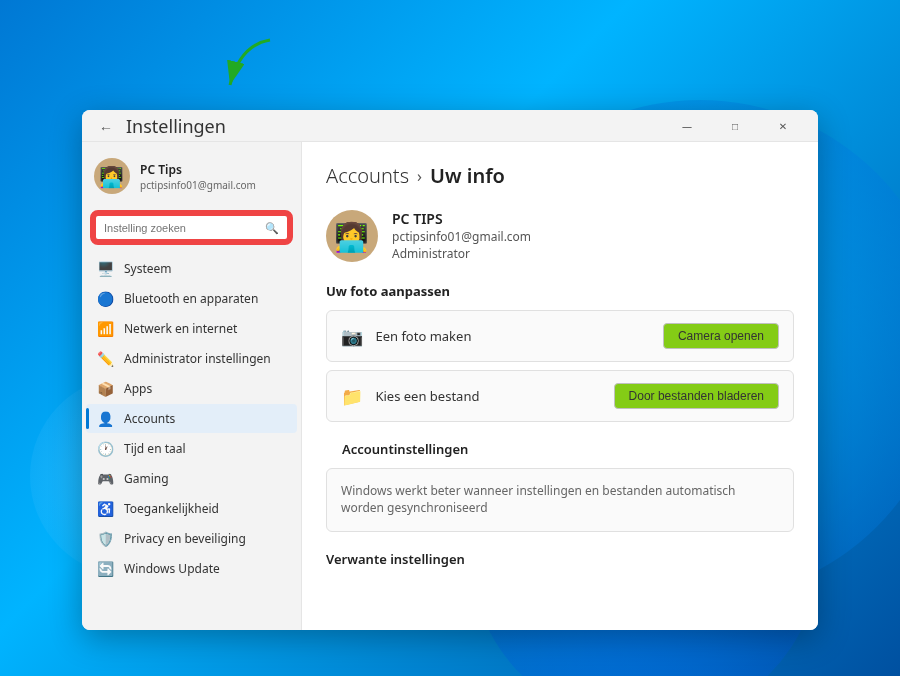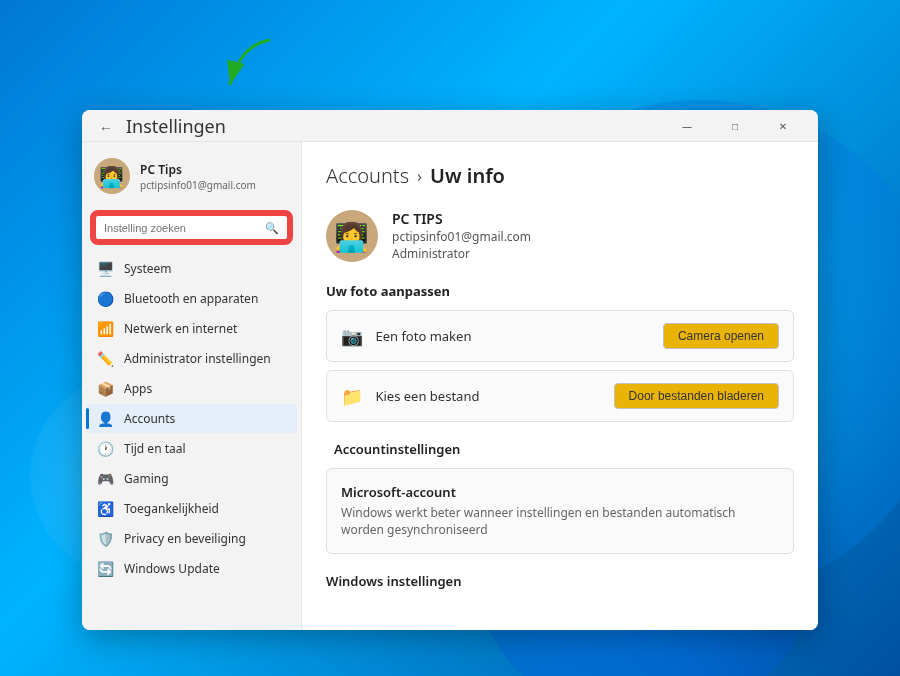--- a/index.html
+++ b/index.html
@@ -251,33 +251,33 @@
       font-size: 18px;
       color: #555;
     }
     .photo-card-label {
       flex: 1;
       font-size: 13px;
       color: #333;
     }
     .photo-card-btn {
       padding: 5px 14px;
-      background: #eab308;
+      background: #84cc16;
       border: 1px solid #c0c0c0;
       border-radius: 4px;
       font-size: 12px;
       color: #333;
       cursor: pointer;
     }
 
     .account-settings-title {
       font-size: 13px;
       font-weight: 600;
       color: #222;
-      margin: 18px 0 10px 8px;
+      margin: 18px 0 10px 16px;
     }
 
     .account-card {
       border: 1px solid #e0e0e0;
       border-radius: 6px;
       padding: 14px;
       background: #fafafa;
     }
     .account-card-title {
       font-size: 13px;
@@ -443,20 +443,19 @@
 
       <div class="photo-card">
         <span class="photo-card-icon">📁</span>
         <span class="photo-card-label">Kies een bestand</span>
         <button class="photo-card-btn">Door bestanden bladeren</button>
       </div>
 
       <div class="account-settings-title">Accountinstellingen</div>
 
       <div class="account-card">
-        <div class="account-card-title">Microsoft-account</div>
         <div class="account-card-desc">Windows werkt beter wanneer instellingen en bestanden automatisch worden gesynchroniseerd</div>
       </div>
 
-      <div class="verwante-title">Windows instellingen</div>
+      <div class="verwante-title">Verwante instellingen</div>
     </div>
   </div>
 </div>
 
 </body></html>

